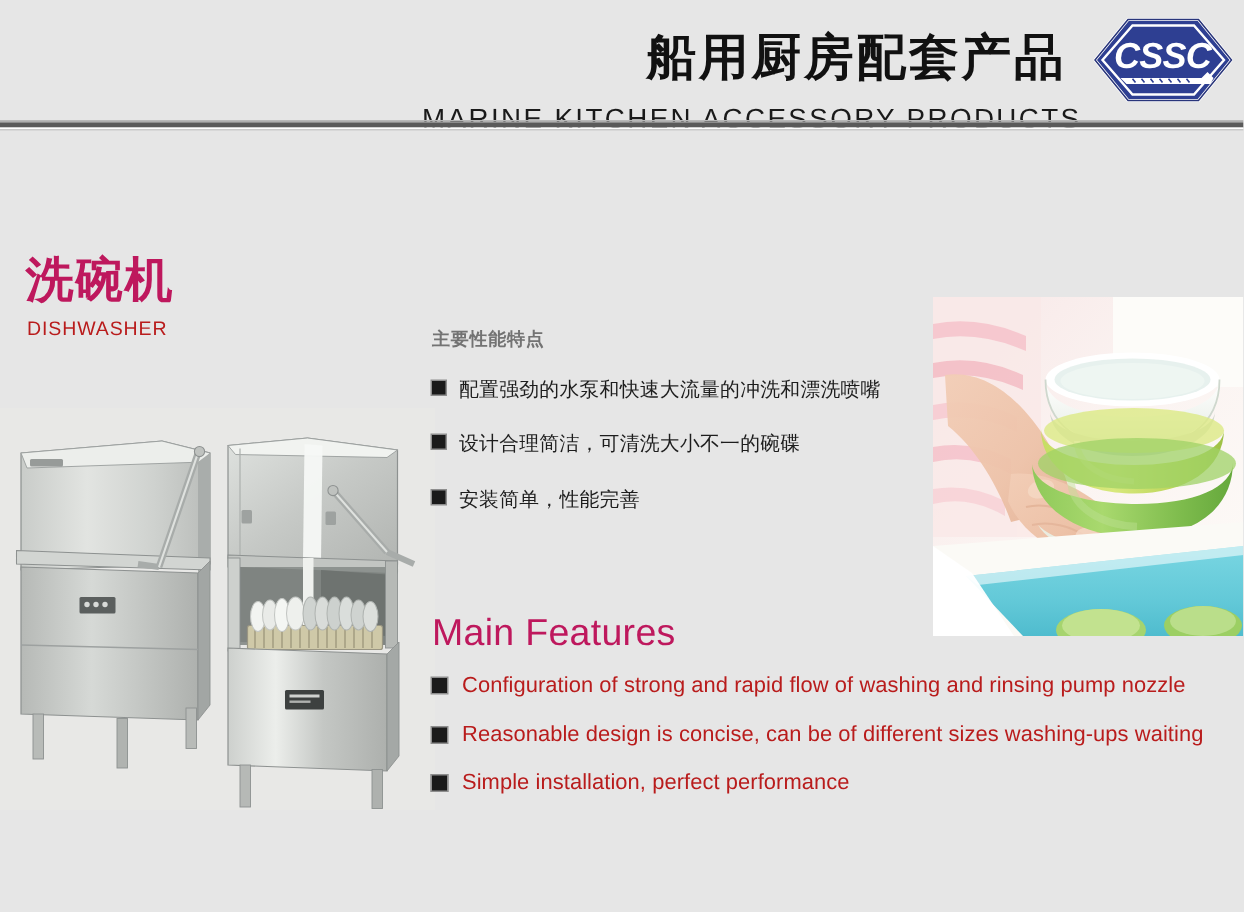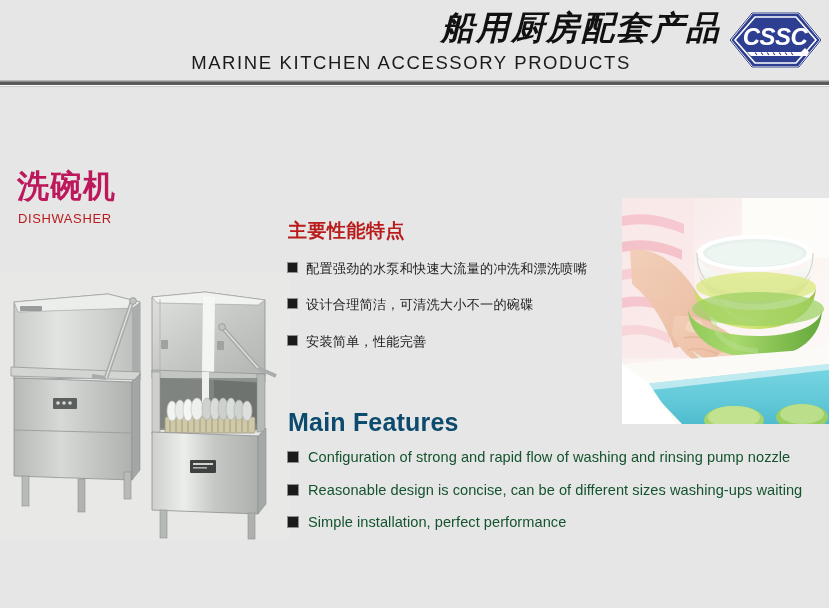--- a/index.html
+++ b/index.html
@@ -30,33 +30,31 @@
     top: 8px;
     text-align: right;
     width: 620px;
   }
   .header-title-cn {
     font-size: 33px;
     font-weight: bold;
     letter-spacing: 2px;
     line-height: 1.2;
     color: #111;
-    margin: 0;
+    margin: 10px;
     white-space: nowrap;
-    font-style: italic;
   }
   .header-title-en {
     font-size: 18.5px;
     font-weight: normal;
     letter-spacing: 1.6px;
     line-height: 1.2;
     color: #1a1a1a;
     margin: 4px 0 0 0;
     white-space: nowrap;
-    text-align: center;
   }
 
   
   .logo {
     position: absolute;
     left: 729px;
     top: 12px;
     width: 93px;
     height: 40px;
   }
@@ -118,23 +116,23 @@
   }
 
   
   .cn-section {
     position: absolute;
     left: 288px;
     top: 218px;
     width: 330px;
   }
   .cn-heading {
-    font-size: 19px;
+    font-size: 12px;
     font-weight: bold;
-    color: #b91c1c;
+    color: #737373;
     letter-spacing: 0.5px;
     margin: 0 0 13px 0;
   }
   .cn-list { list-style: none; margin: 0; padding: 0; }
   .cn-list li {
     font-size: 13.2px;
     line-height: 1.85;
     color: #1d1d1d;
     margin-bottom: 6px;
     position: relative;
@@ -153,30 +151,30 @@
   }
 
   .en-section {
     position: absolute;
     left: 288px;
     top: 408px;
     width: 541px;
   }
   .en-heading {
     font-size: 25px;
-    font-weight: bold;
-    color: #0c4a6e;
+    font-weight: normal;
+    color: #be185d;
     letter-spacing: 0.2px;
     margin: 0 0 9px 0;
   }
   .en-list { list-style: none; margin: 0; padding: 0; }
   .en-list li {
     font-size: 14.6px;
     line-height: 1.62;
-    color: #14532d;
+    color: #b91c1c;
     margin-bottom: 9px;
     position: relative;
     padding-left: 20px;
     letter-spacing: 0.05px;
   }
   .en-list li .sq {
     position: absolute;
     left: 0;
     top: 6px;
     width: 10px;

